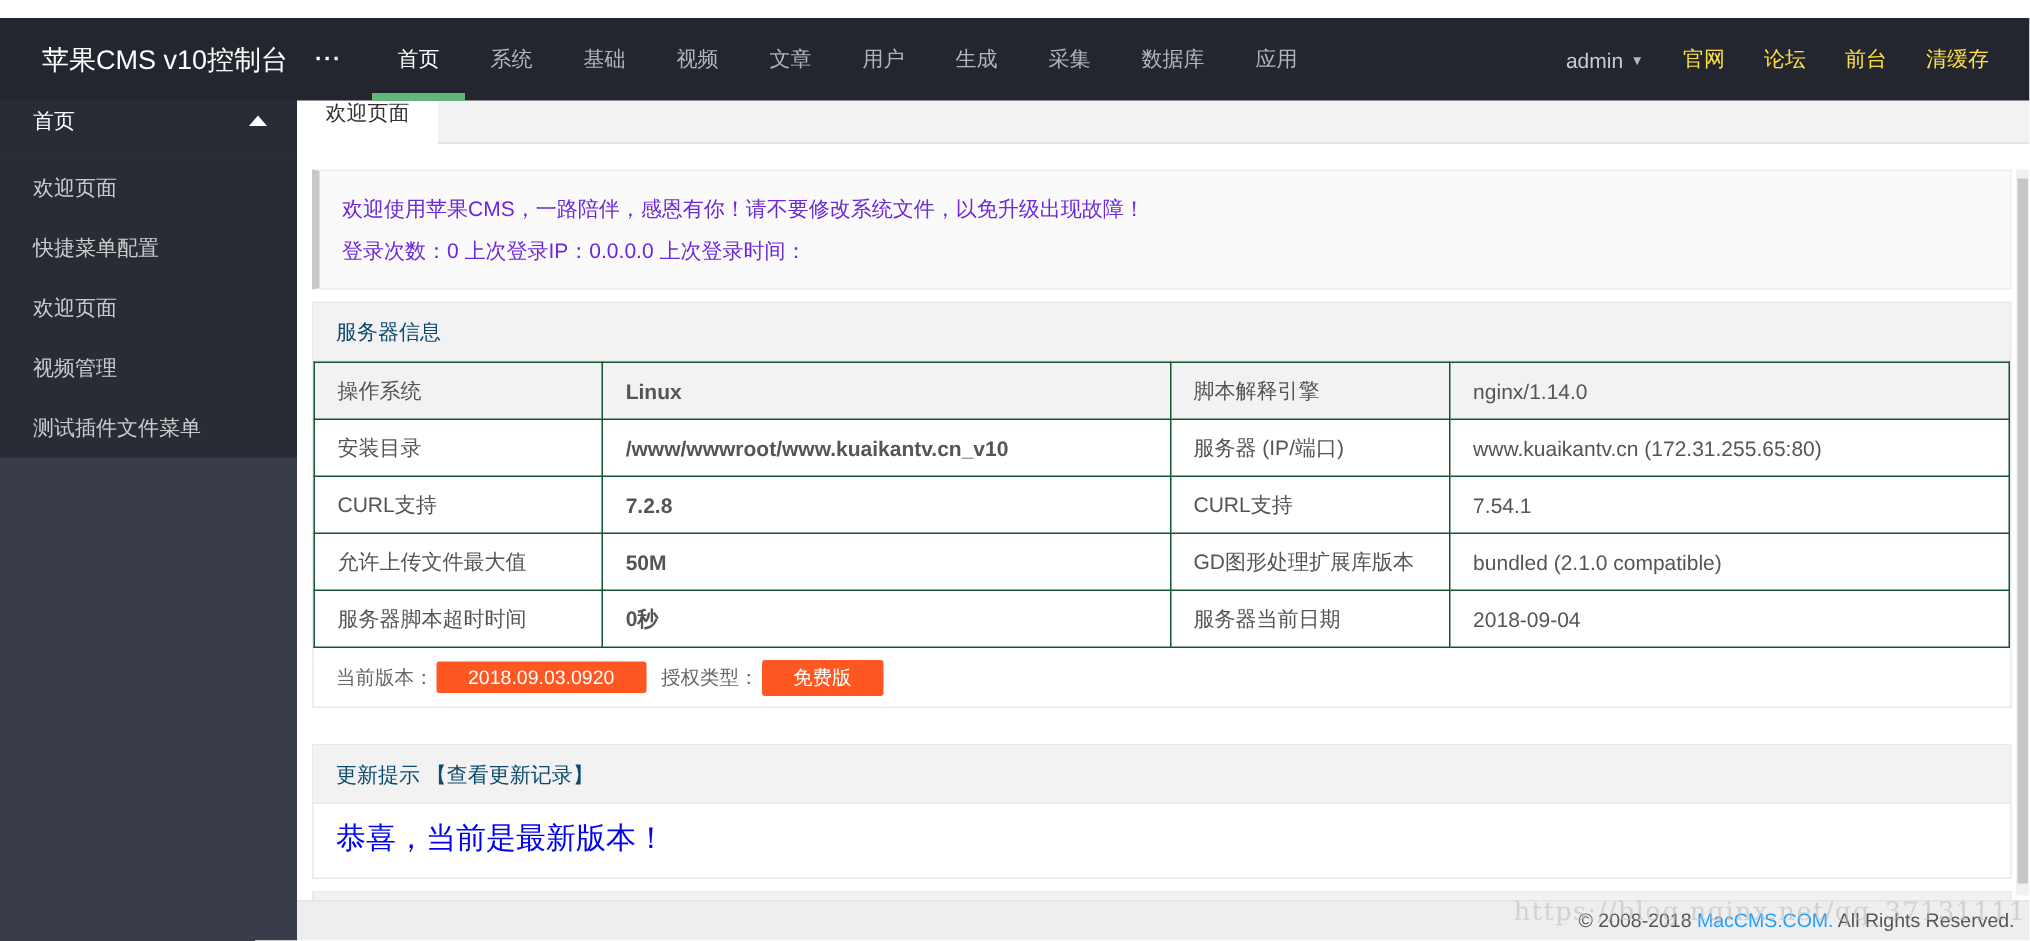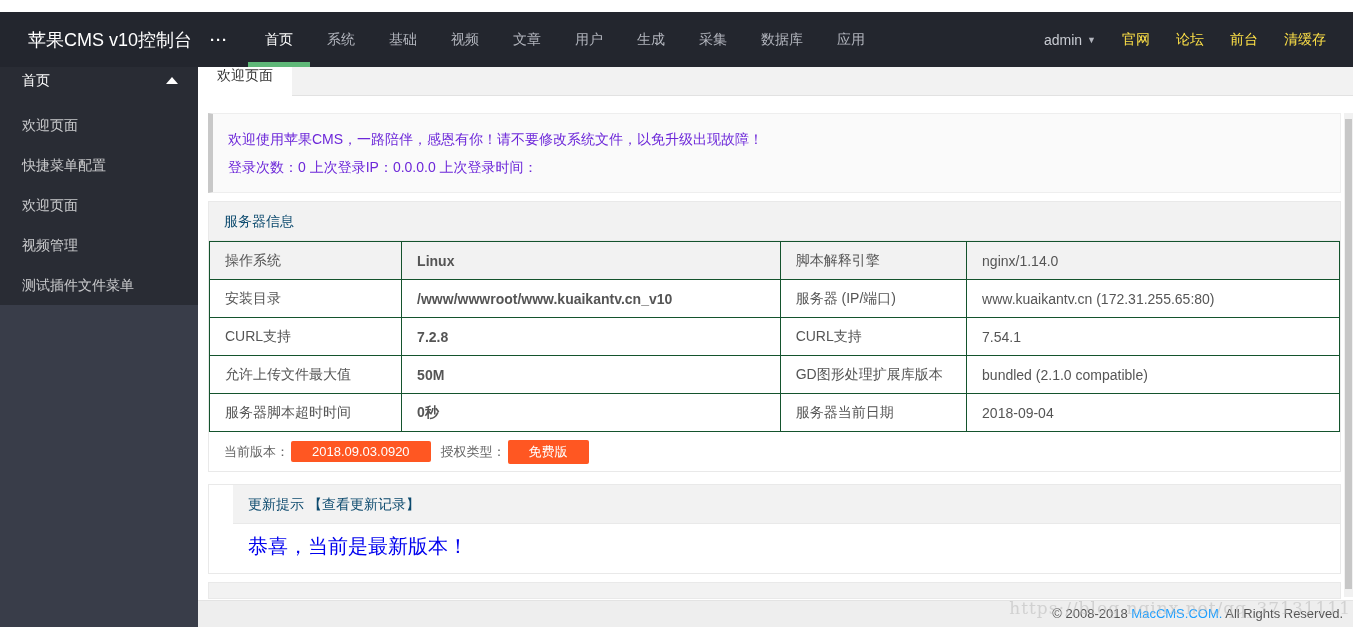--- a/index.html
+++ b/index.html
@@ -87,21 +87,21 @@
 
   .version-row {
     height:39px; display:flex; align-items:center; padding:0 15px;
     font-size:13px; color:#666;
   }
   .badge {
     background:#FF5722; color:#fff; padding:3px 21px; border-radius:2px;
     font-size:13px; margin:0 10px 0 2px; white-space:nowrap;
   }
 
-  .update-card { margin-top:12px;padding-left:24px; }
+  .update-card { margin-top:24px; }
   .update-body { padding:9px 15px 13px; }
   .update-msg { color:#0101ee; font-size:20px; }
   .update-link { cursor:pointer; }
 
   .partial-bar { margin-top:8px; height:17px; background:#f2f2f2; border:1px solid #e9e9e9; }
 
   .footer {
     position:absolute; left:0; right:0; bottom:0; height:27px; background:#eeeeee;
     border-top:1px solid #e3e3e3; line-height:26px; text-align:right;
     padding-right:10px; font-size:13px; color:#555;

